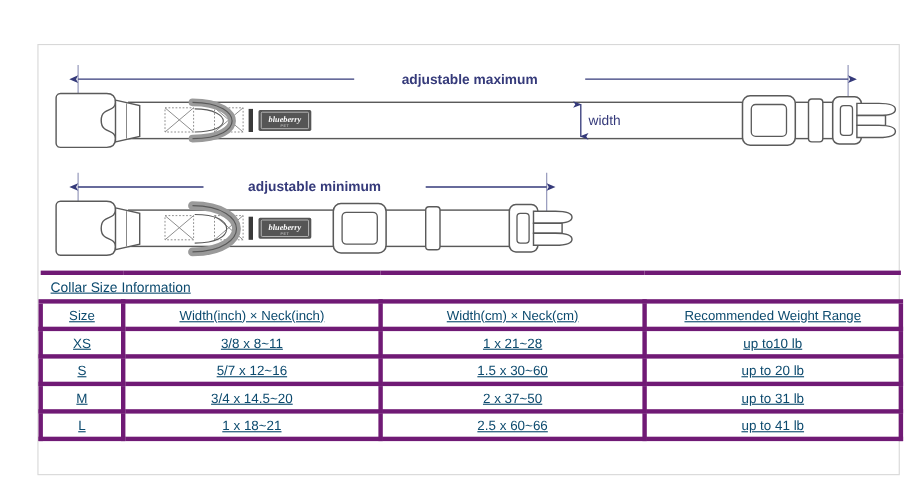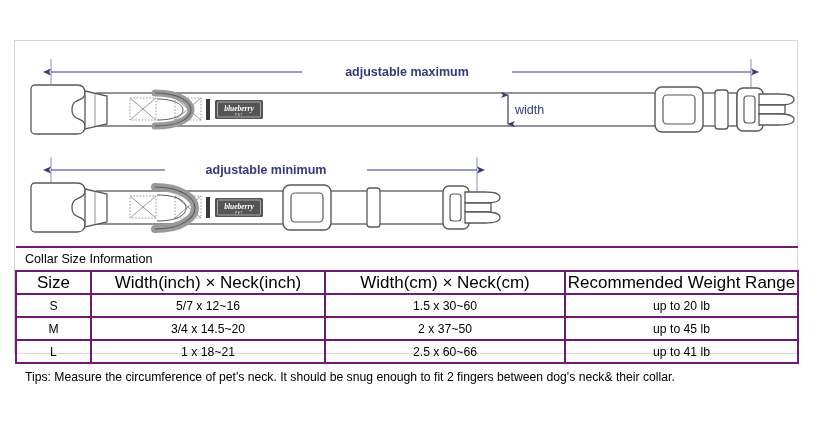--- a/index.html
+++ b/index.html
@@ -2,21 +2,21 @@
 <html><head>
 <meta charset="utf-8">
 <style>
   html,body{margin:0;padding:0;background:#ffffff;}
   body{
     width:828px;height:447px;position:relative;overflow:hidden;
     font-family:"Liberation Sans","DejaVu Sans",sans-serif;
     color:#2b2b2b;
   }
   #frame{
-    position:absolute;left:14px;top:40px;width:784px;height:314px;
+    position:absolute;left:34px;top:40px;width:784px;height:392px;
     border:1px solid #d8d8d8;background:#fff;box-sizing:border-box;
   }
   
   #diagram{position:absolute;left:0;top:0;width:782px;height:200px;}
   #diagram svg{display:block;}
   .dimlabel{
     fill:#353a7a;font-family:"Liberation Sans","DejaVu Sans",sans-serif;
     font-size:12.5px;font-weight:700;
   }
   .widthlabel{
@@ -25,32 +25,32 @@
   }
   .brandtxt{fill:#ffffff;font-family:"Liberation Serif","DejaVu Serif",serif;
     font-size:7.5px;font-style:italic;font-weight:700;}
   .brandsub{fill:#d9d9d9;font-family:"Liberation Sans","DejaVu Sans",sans-serif;
     font-size:3.4px;letter-spacing:.5px;}
   
   #tablewrap{position:absolute;left:0;top:205px;width:782px;}
   table{border-collapse:collapse;width:782px;table-layout:fixed;
         font-size:12.2px;}
   table td{
-    border:2px solid #701a75;height:21px;text-align:center;
-    color:#000000;padding:0;
+    border:4px solid #701a75;height:21px;text-align:center;
+    color:#0c4a6e;padding:0;text-decoration:underline;
   }
   td.title{
     text-align:left;padding-left:9px;height:22px;font-size:12.6px;
     border-left:none;border-right:none;
   }
   td.tips{
     text-align:left;padding-left:9px;height:25px;font-size:12.2px;
     border-left:none;border-right:none;border-bottom:none;
   }
-  tr.headrow td{font-size:17px;margin-left:17px;}
+  tr.headrow td{font-size:12px;margin-left:17px;}
   col.c1{width:75px;}
   col.c2{width:234px;}
   col.c3{width:240px;}
   col.c4{width:233px;}
 </style>
 </head>
 <body>
 
 <div id="frame">
 
@@ -182,37 +182,40 @@
         <tr>
           <td class="title" colspan="4">Collar Size Information</td>
         </tr>
         <tr class="headrow">
           <td>Size</td>
           <td>Width(inch)  ×  Neck(inch)</td>
           <td>Width(cm)  ×  Neck(cm)</td>
           <td>Recommended Weight Range</td>
         </tr>
         <tr>
+          <td>XS</td>
+          <td>3/8 x 8~11</td>
+          <td>1 x 21~28</td>
+          <td>up to10 lb</td>
+        </tr>
+        <tr>
           <td>S</td>
           <td>5/7 x 12~16</td>
           <td>1.5 x 30~60</td>
           <td>up to 20 lb</td>
         </tr>
         <tr>
           <td>M</td>
           <td>3/4 x 14.5~20</td>
           <td>2 x 37~50</td>
-          <td>up to 45 lb</td>
+          <td>up to 31 lb</td>
         </tr>
         <tr>
           <td>L</td>
           <td>1 x 18~21</td>
           <td>2.5 x 60~66</td>
           <td>up to 41 lb</td>
         </tr>
-        <tr>
-          <td class="tips" colspan="4">Tips: Measure the circumference of pet's neck. It should be snug enough to fit 2 fingers between dog's neck&amp; their collar.</td>
-        </tr>
       </tbody>
     </table>
   </div>
 
 </div>
 
 </body></html>

